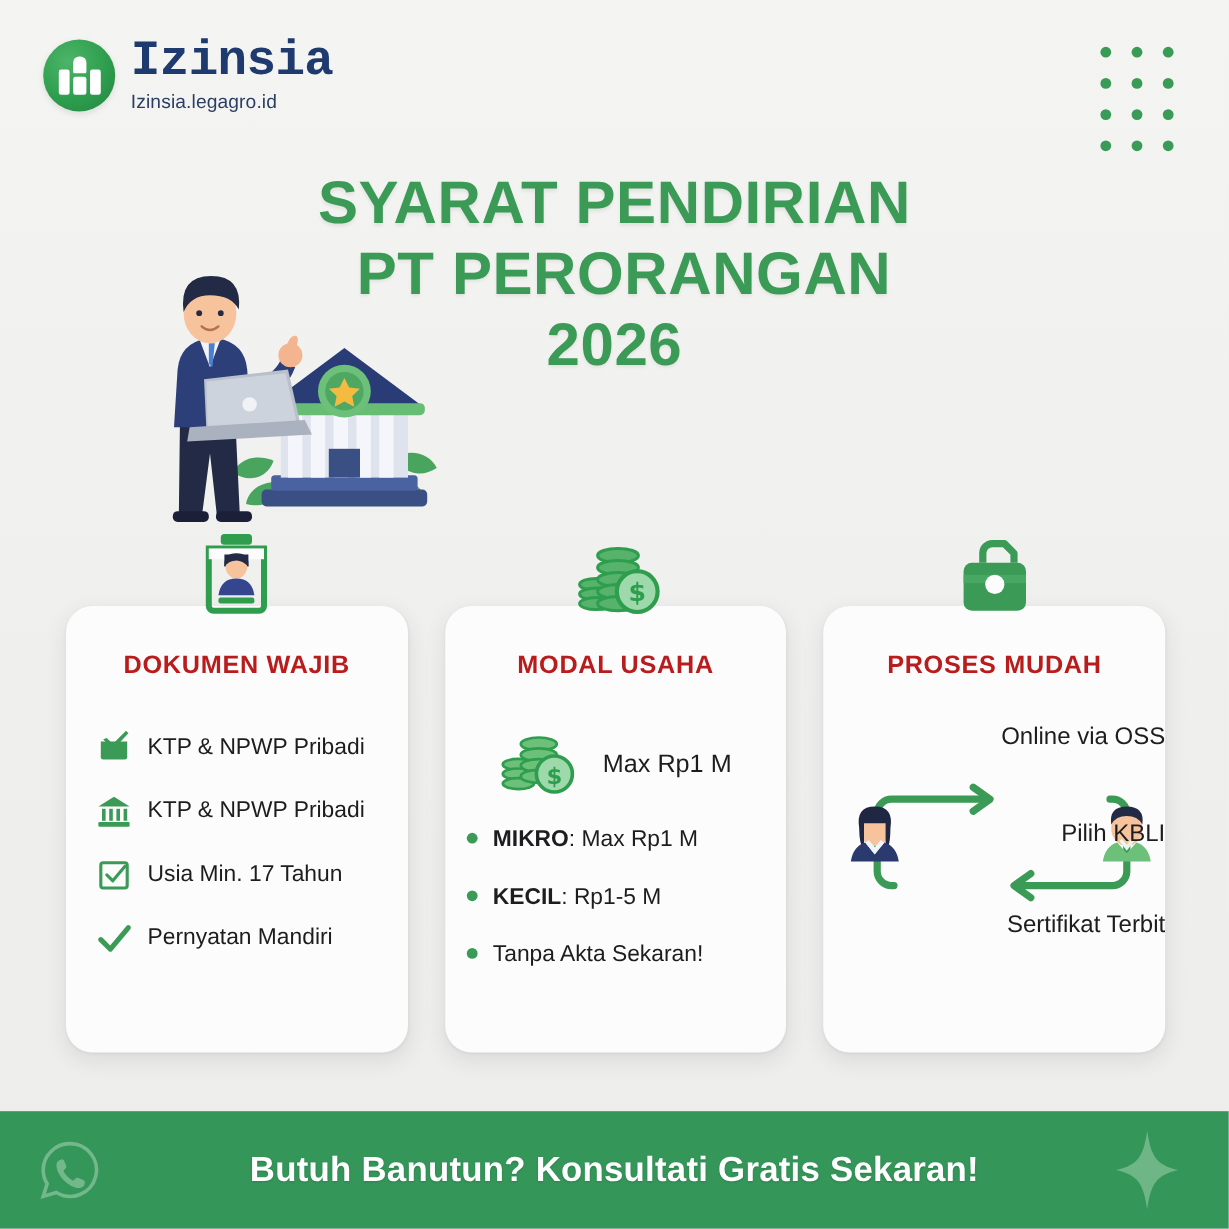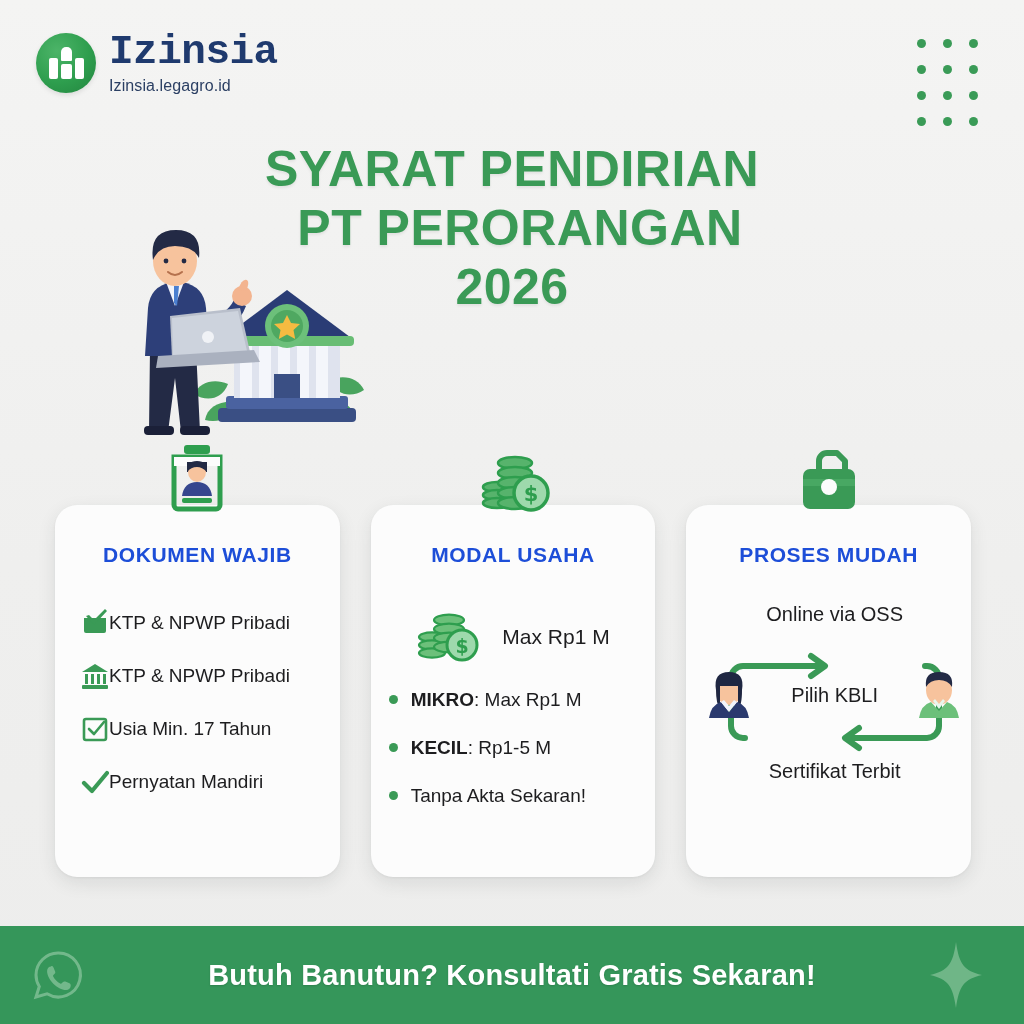--- a/index.html
+++ b/index.html
@@ -39,41 +39,41 @@
   .hero{position:absolute;left:108px;top:216px;width:260px;height:220px;}
   .hero svg{width:100%;height:100%;display:block;}
 
   
   .cards{position:absolute;left:55px;top:505px;width:916px;height:372px;display:flex;gap:31px;}
   .card{position:relative;flex:1 1 0;background:#fcfcfc;border-radius:22px;
     box-shadow:0 6px 18px rgba(40,50,45,.10),0 1px 3px rgba(0,0,0,.05);}
   .card-icon{position:absolute;left:50%;top:-62px;transform:translateX(-50%);
     width:80px;height:78px;}
   .card-icon svg{width:100%;height:100%;display:block;}
-  .card-title{text-align:center;margin-top:38px;font-size:21px;font-weight:bold;color:#1d4ed8;letter-spacing:.6px;}
+  .card-title{text-align:center;margin-top:38px;font-size:21px;font-weight:bold;color:#b91c1c;letter-spacing:.6px;}
 
   
   .list{margin:42px 0 0 26px;display:flex;flex-direction:column;gap:25px;}
-  .list-row{display:flex;align-items:center;}
+  .list-row{display:flex;align-items:center;gap:14px;}
   .list-row .ic{width:28px;height:28px;flex:0 0 auto;}
   .list-row .ic svg{width:100%;height:100%;display:block;}
   .list-row .tx{font-size:19px;color:#1d1d1f;}
 
   
   .money-row{display:flex;align-items:center;justify-content:center;gap:12px;margin-top:40px;}
   .money-row .coins{width:74px;height:60px;}
   .money-row .coins svg{width:100%;height:100%;display:block;}
   .money-row .tx{font-size:21px;color:#1d1d1f;}
   .bullets{margin:22px 0 0 18px;display:flex;flex-direction:column;gap:26px;}
   .bullet{display:flex;align-items:baseline;gap:13px;font-size:19px;color:#1d1d1f;}
   .bullet .dot{width:9px;height:9px;border-radius:50%;background:#3a9a56;flex:0 0 auto;transform:translateY(-2px);}
   .bullet b{font-weight:bold;}
 
   
-  .proc{position:relative;margin-top:36px;text-align:center;padding-left:12px;}
+  .proc{position:relative;margin-top:36px;text-align:right;padding-left:12px;}
   .proc .step{font-size:20px;color:#1d1d1f;}
   .proc .cycle{position:relative;width:100%;height:118px;margin:10px 0 6px;}
   .proc .cycle svg{position:absolute;left:50%;top:0;transform:translateX(-50%);width:264px;height:118px;}
   .proc .mid{position:absolute;left:0;right:0;top:48px;font-size:20px;color:#1d1d1f;}
 
   
   .footer{position:absolute;left:0;right:0;bottom:0;height:98px;background:#35965a;
     display:flex;align-items:center;justify-content:center;}
   .footer .cta{font-size:29px;font-weight:bold;color:#fff;letter-spacing:.2px;text-shadow:0 1px 2px rgba(0,0,0,.15);}
   .wa{position:absolute;left:30px;top:50%;transform:translateY(-50%);width:56px;height:56px;opacity:.45;}

